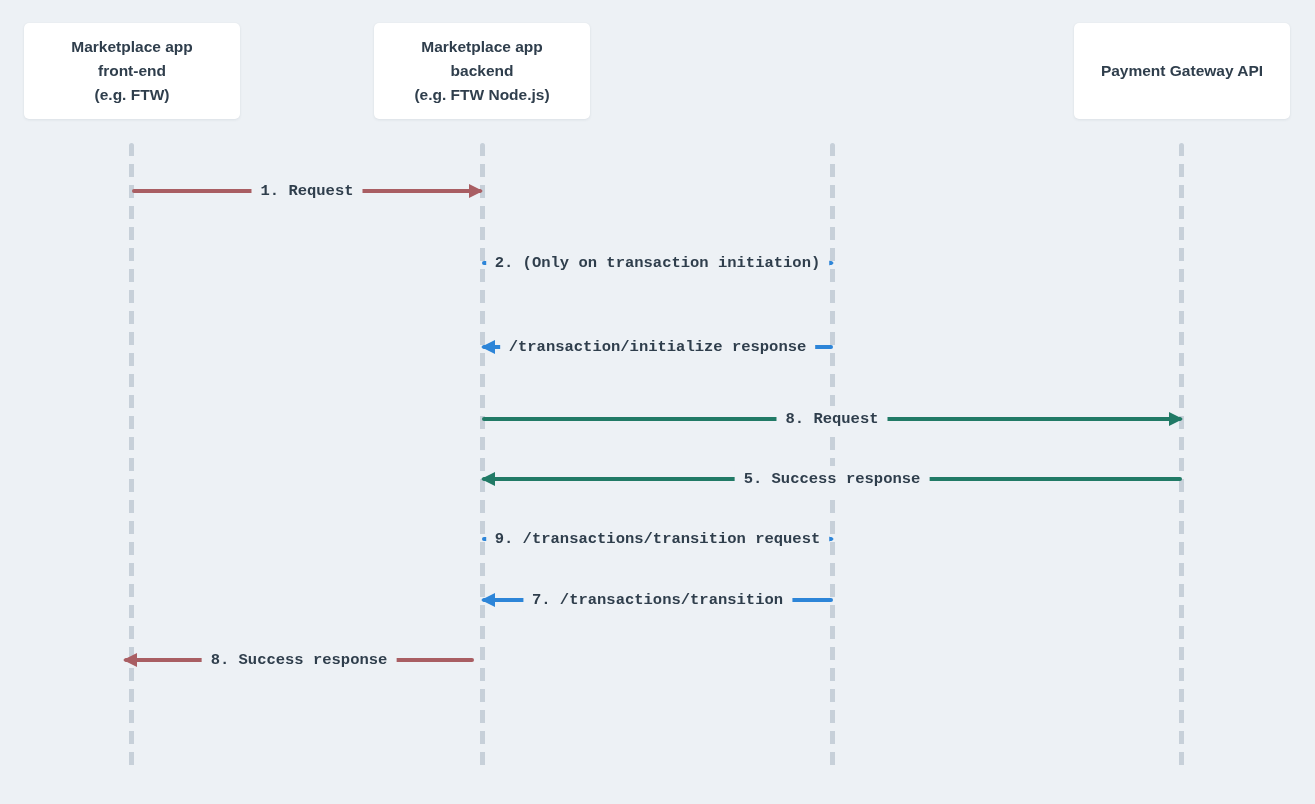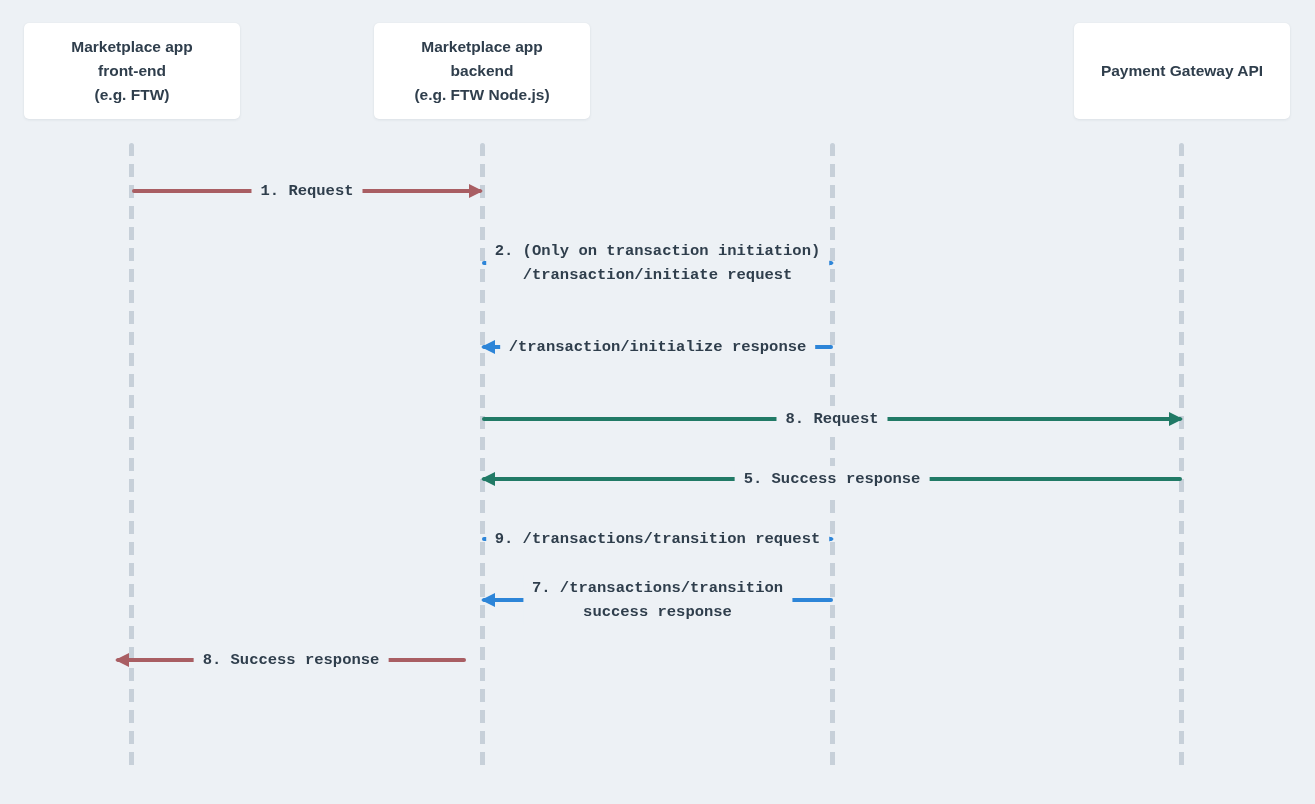--- a/index.html
+++ b/index.html
@@ -122,21 +122,20 @@
     <div class="label">
       <span>1. Request</span>
     </div>
   </div>
 
   <div class="message dir-right c-blue" style="left:482px; top:261px; width:351px">
     <div class="line"></div>
     <div class="arrowhead"></div>
     <div class="label">
       <span>2. (Only on transaction initiation)</span>
-      <span>/transaction/initiate request</span>
     </div>
   </div>
 
   <div class="message dir-left c-blue" style="left:482px; top:345px; width:351px">
     <div class="line"></div>
     <div class="arrowhead"></div>
     <div class="label">
       <span>/transaction/initialize response</span>
     </div>
   </div>
@@ -163,25 +162,24 @@
     <div class="label">
       <span>9. /transactions/transition request</span>
     </div>
   </div>
 
   <div class="message dir-left c-blue" style="left:482px; top:598px; width:351px">
     <div class="line"></div>
     <div class="arrowhead"></div>
     <div class="label">
       <span>7. /transactions/transition</span>
-      <span>success response</span>
     </div>
   </div>
 
-  <div class="message dir-left c-red" style="left:116px; top:658px; width:350px">
+  <div class="message dir-left c-red" style="left:124px; top:658px; width:350px">
     <div class="line"></div>
     <div class="arrowhead"></div>
     <div class="label">
       <span>8. Success response</span>
     </div>
   </div>
 
 </div>
 
 </body></html>

